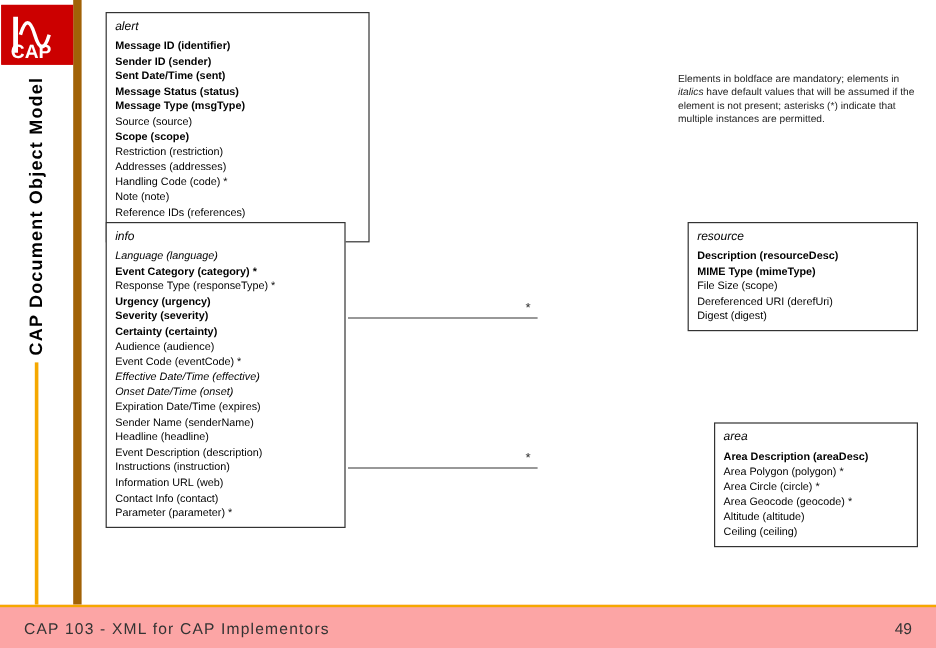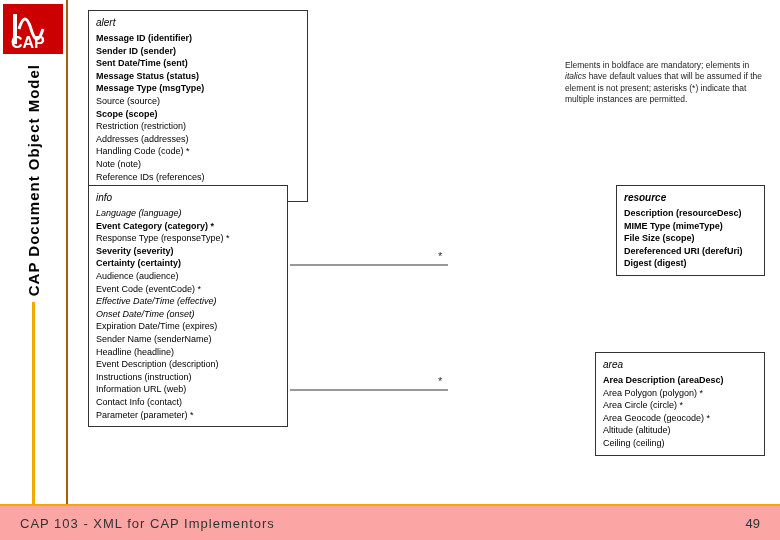--- a/index.html
+++ b/index.html
@@ -19,21 +19,21 @@
       flex: 1;
       overflow: hidden;
     }
 
     
     .sidebar {
       width: 68px;
       display: flex;
       flex-direction: column;
       align-items: center;
-      border-right: 2px solid #a16207;
+      border-right: 7px solid #a16207;
       padding-top: 4px;
     }
 
     .logo-icon {
       width: 60px;
       height: 50px;
       background: #cc0000;
       display: flex;
       align-items: center;
       justify-content: center;
@@ -92,22 +92,21 @@
     .info-box {
       top: 185px;
       left: 20px;
       width: 200px;
     }
 
     
     .resource-box {
       top: 185px;
       right: 15px;
-      width: 149px;
-      font-weight: bold;
+      width: 192px;
     }
 
     
     .area-box {
       top: 340px;
       right: 15px;
       width: 170px;
       margin-top: 12px;
     }
 
@@ -208,20 +207,21 @@
       <div>Note (note)</div>
       <div>Reference IDs (references)</div>
       <div>Incident IDs (incidents)</div>
     </div>
 
     <div class="box info-box">
       <div class="box-title"><em>info</em></div>
       <div><em>Language (language)</em></div>
       <div><strong>Event Category (category) *</strong></div>
       <div>Response Type (responseType) *</div>
+      <div><strong>Urgency (urgency)</strong></div>
       <div><strong>Severity (severity)</strong></div>
       <div><strong>Certainty (certainty)</strong></div>
       <div>Audience (audience)</div>
       <div>Event Code (eventCode) *</div>
       <div><em>Effective Date/Time (effective)</em></div>
       <div><em>Onset Date/Time (onset)</em></div>
       <div>Expiration Date/Time (expires)</div>
       <div>Sender Name (senderName)</div>
       <div>Headline (headline)</div>
       <div>Event Description (description)</div>

